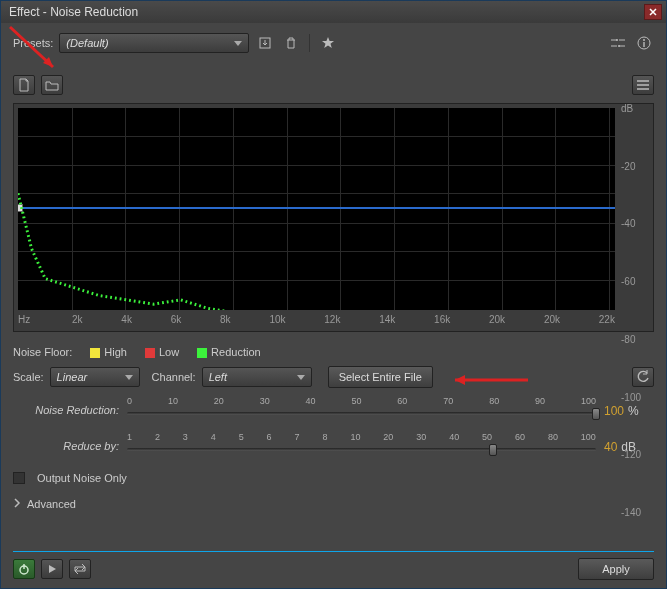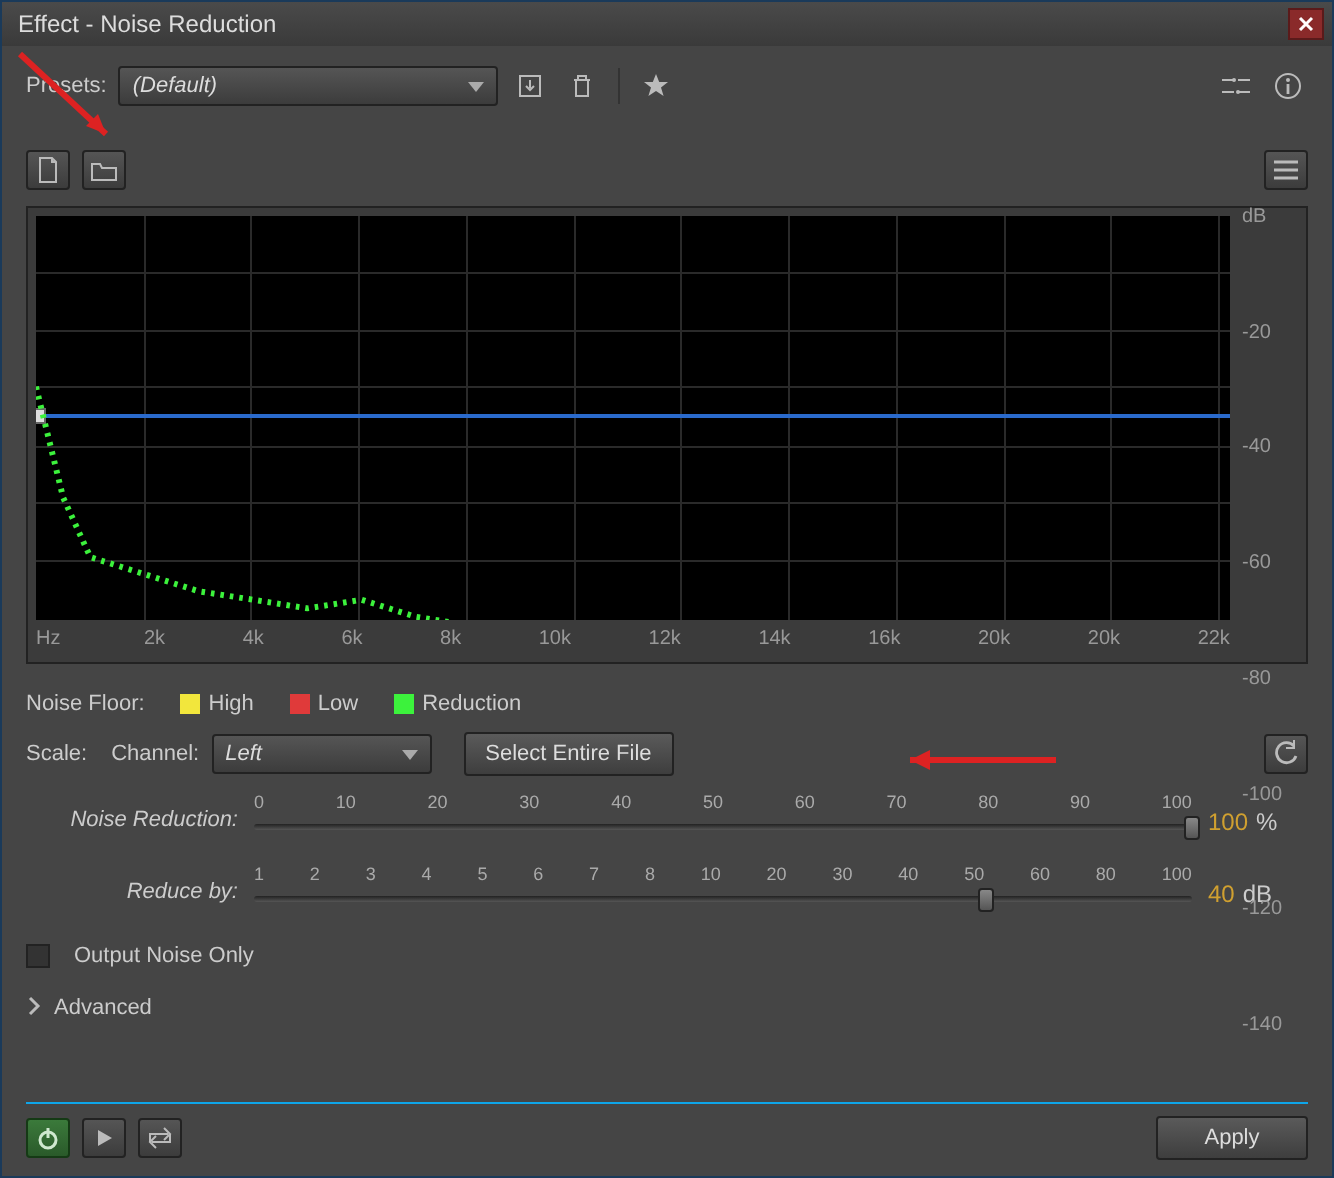--- a/index.html
+++ b/index.html
@@ -207,20 +207,24 @@
 
     <div class="legend">
       <span>Noise Floor:</span>
       <span><span class="swatch" id="sw-high" style="background: rgb(242, 230, 60);"></span><span>High</span></span>
       <span><span class="swatch" id="sw-low" style="background: rgb(224, 58, 58);"></span><span>Low</span></span>
       <span><span class="swatch" id="sw-thr" style="background: rgb(60, 242, 60);"></span><span>Reduction</span></span>
     </div>
 
     <div class="row" style="position:relative">
       <span class="label">Scale:</span>
+      <div class="select-like" style="width:90px">
+        <span>Linear</span>
+          <span class="caret"></span>
+      </div>
       <span class="label" style="margin-left:6px">Channel:</span>
       <div class="select-like" style="width:110px">
         <span>Left</span>
           <span class="caret"></span>
       </div>
       <button class="btn" style="margin-left:10px">Select Entire File</button>
       <svg class="red-arrow" style="left:430px; top:4px;" width="90" height="20">
         <path d="M85 10 L12 10" stroke="#d22" stroke-width="3"></path>
         <path d="M12 10 L22 5 L22 15 Z" fill="#d22"></path>
       </svg>

